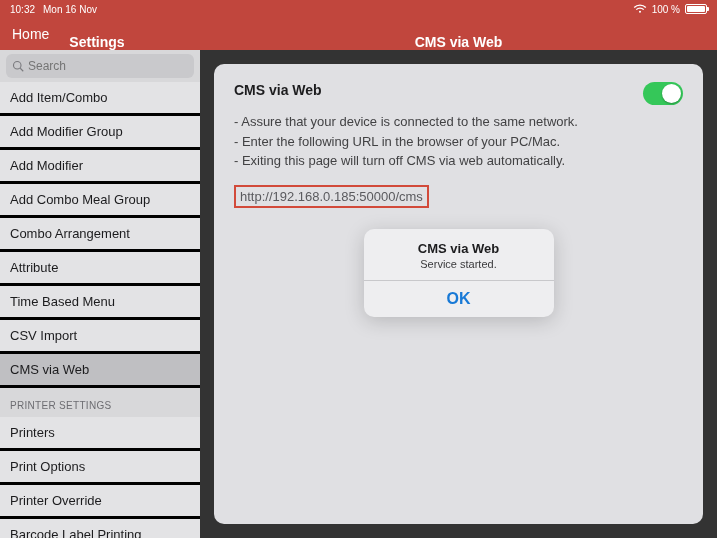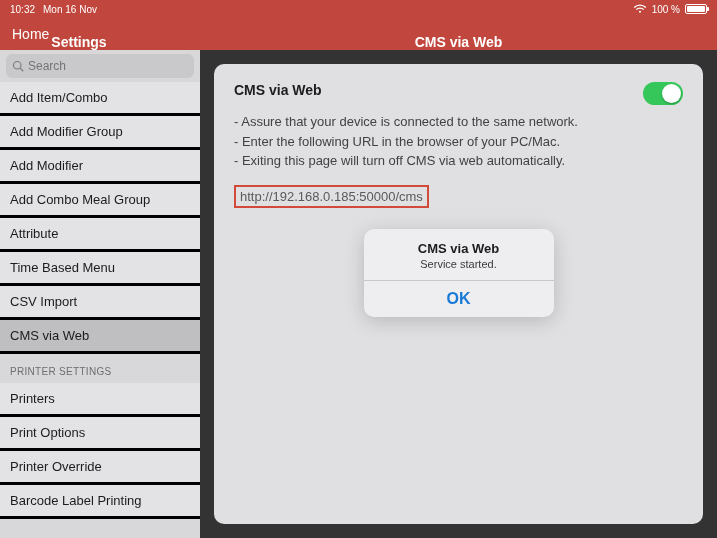--- a/index.html
+++ b/index.html
@@ -33,21 +33,21 @@
 
 
 .nav-header {
   height: 32px;
   background: #c1463d;
   color: #fff;
   display: flex;
   align-items: center;
   position: relative;
 }
-.nav-left { display: flex; gap: 2px; padding-left: 12px; font-size: 14px; align-items: center; }
+.nav-left { display: flex; gap: 20px; padding-left: 12px; font-size: 14px; align-items: center; }
 .nav-home { font-weight: 400; }
 .nav-settings { font-weight: 600; margin-top: 16px; }
 .nav-title {
   position: absolute; left: 50%; transform: translateX(-50%);
   font-size: 14px; font-weight: 600;
   width: 100%; text-align: center; pointer-events: none;
   left: 0; transform: none;
 }
 .nav-title-inner {
   position: absolute;
@@ -208,20 +208,21 @@
           <line x1="11" y1="11" x2="15" y2="15" stroke="#7a7a7e" stroke-width="1.5"></line>
         </svg>
         <input type="text" placeholder="Search" style="">
       </div>
     </div>
     <div id="sidebar-list-a">
         <div class="list-item">Add Item/Combo</div>
         <div class="list-item">Add Modifier Group</div>
         <div class="list-item">Add Modifier</div>
         <div class="list-item">Add Combo Meal Group</div>
+        <div class="list-item">Combo Arrangement</div>
         <div class="list-item">Attribute</div>
         <div class="list-item">Time Based Menu</div>
         <div class="list-item">CSV Import</div>
         <div class="list-item selected">CMS via Web</div>
       </div>
     <div class="section-header">PRINTER SETTINGS</div>
     <div id="sidebar-list-b">
         <div class="list-item">Printers</div>
         <div class="list-item">Print Options</div>
         <div class="list-item">Printer Override</div>

